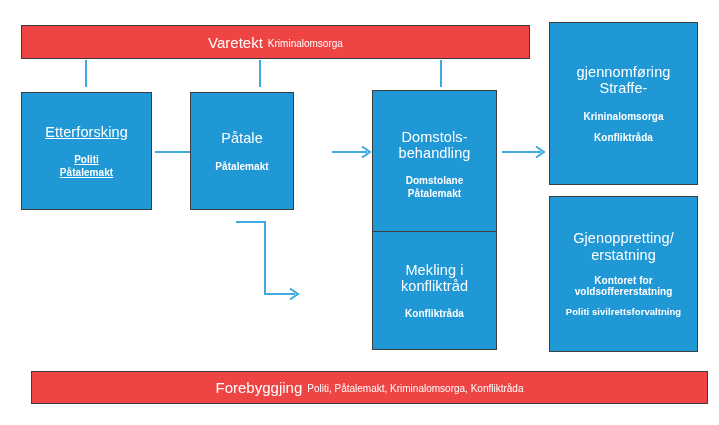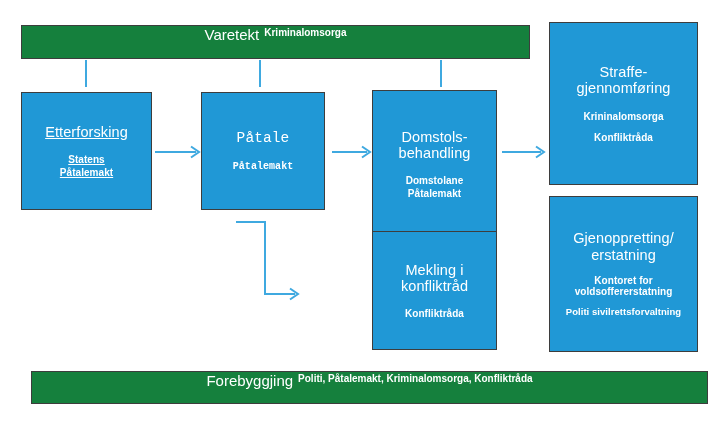--- a/index.html
+++ b/index.html
@@ -53,35 +53,35 @@
     font-weight: 700;
     letter-spacing: 0.05px;
     padding: 0 4px;
     white-space: nowrap;
   }
 
   
   .banner {
     position: absolute;
     box-sizing: border-box;
-    background: #15803d;
+    background: #ef4444;
     border: 1px solid #3d3d3d;
     color: #ffffff;
     display: flex;
-    align-items: flex-start;
+    align-items: center;
     justify-content: center;
     white-space: nowrap;
   }
   .banner .btitle {
     font-size: 15px;
     font-weight: 400;
   }
   .banner .bsub {
     font-size: 10px;
-    font-weight: 700;
+    font-weight: 400;
     margin-left: 5px;
     position: relative;
     top: 1px;
   }
 
   
   .vline {
     position: absolute;
     width: 2px;
     background: #3FA9E0;
@@ -106,33 +106,33 @@
     <span class="bsub">Kriminalomsorga</span>
   </div>
 
   <div class="vline" style="left:85px; top:60px; height:27px;"></div>
   <div class="vline" style="left:259px; top:60px; height:27px;"></div>
   <div class="vline" style="left:440px; top:60px; height:27px;"></div>
 
   <div class="box" style="left:21px; top:92px; width:131px; height:118px;text-decoration:underline;">
     <div class="title">Etterforsking</div>
     <div class="subs">
-      <div class="sub">Statens</div>
+      <div class="sub">Politi</div>
       <div class="sub">Påtalemakt</div>
     </div>
   </div>
 
   <div class="arrow-h" style="left:155px; top:145px; width:48px;">
     <svg width="48" height="14" viewBox="0 0 48 14">
       <line x1="0" y1="7" x2="41" y2="7" stroke="#3FA9E0" stroke-width="2"></line>
       <polyline points="36,1.5 44,7 36,12.5" fill="none" stroke="#3FA9E0" stroke-width="2"></polyline>
     </svg>
   </div>
 
-  <div class="box" style="left:201px; top:92px; width:124px; height:118px;font-family:Liberation Mono, monospace;">
+  <div class="box" style="left:190px; top:92px; width:104px; height:118px;">
     <div class="title">Påtale</div>
     <div class="subs">
       <div class="sub">Påtalemakt</div>
     </div>
   </div>
 
   <div class="arrow-h" style="left:332px; top:145px; width:42px;">
     <svg width="42" height="14" viewBox="0 0 42 14">
       <line x1="0" y1="7" x2="35" y2="7" stroke="#3FA9E0" stroke-width="2"></line>
       <polyline points="30,1.5 38,7 30,12.5" fill="none" stroke="#3FA9E0" stroke-width="2"></polyline>
@@ -159,22 +159,22 @@
 
   <div class="elbow" style="left:236px; top:219px; width:70px; height:82px;">
     <svg width="70" height="82" viewBox="0 0 70 82">
       <polyline points="1,3 29,3 29,75 58,75" fill="none" stroke="#3FA9E0" stroke-width="2" stroke-linecap="square" stroke-linejoin="miter"></polyline>
       <polyline points="54,69.5 62,75 54,80.5" fill="none" stroke="#3FA9E0" stroke-width="2"></polyline>
     </svg>
   </div>
 
   <div class="box" style="left:549px; top:22px; width:149px; height:163px;">
     <div class="title">
+      <div>gjennomføring</div>
       <div>Straffe-</div>
-      <div>gjennomføring</div>
     </div>
     <div class="subs" style="gap:10px;">
       <div class="sub">Krininalomsorga</div>
       <div class="sub">Konfliktråda</div>
     </div>
   </div>
 
   <div class="box" style="left:372px; top:231px; width:125px; height:119px;">
     <div class="title">
       <div>Mekling i</div>

